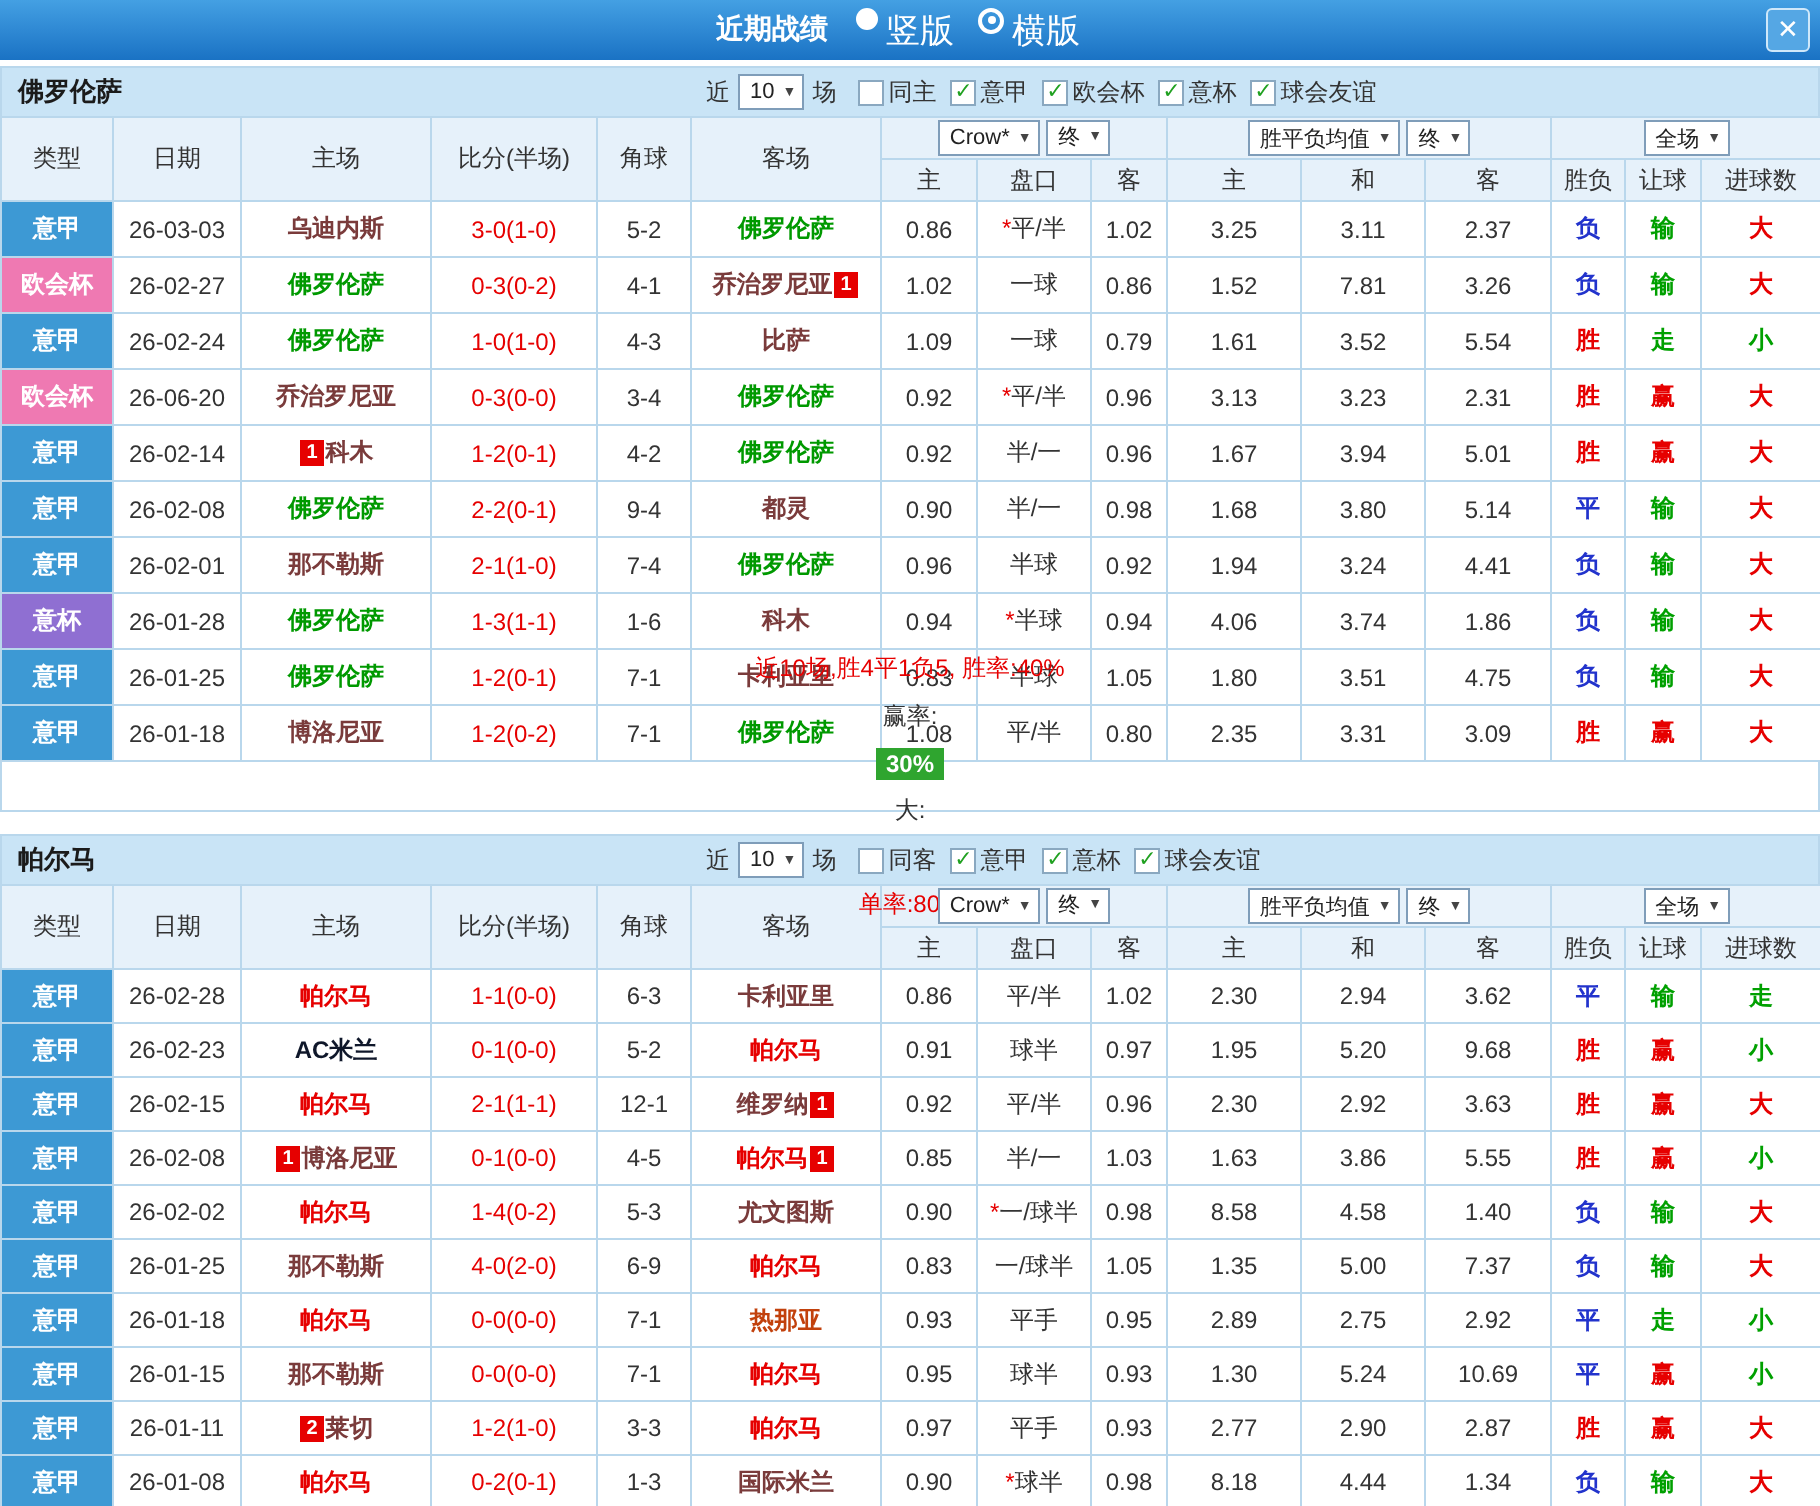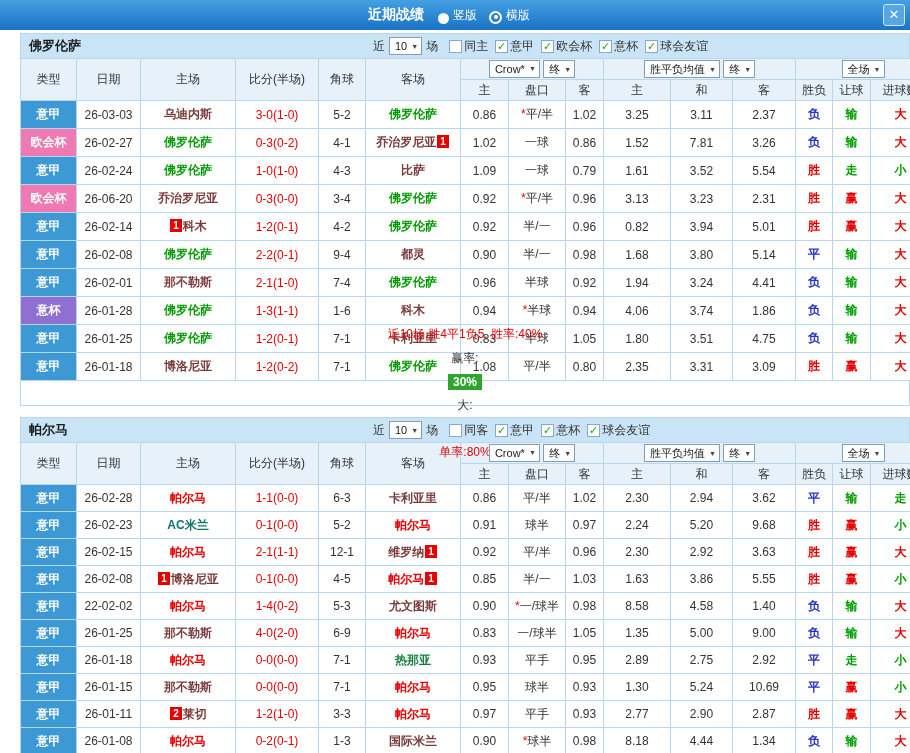--- a/index.html
+++ b/index.html
@@ -12,31 +12,31 @@
   
   .topbar {
     position: relative;
     height: 30px;
     background: linear-gradient(#44a0e3, #1a72c4);
     display: flex;
     align-items: center;
     justify-content: center;
   }
   .tb-title { color:#fff; font-weight:bold; font-size:14px; margin-right:14px; }
-  .radio-lab { display:inline-flex; align-items:flex-end; gap:4px; color:#fff; font-size:12px; margin-right:12px; cursor:pointer; }
+  .radio-lab { display:inline-flex; align-items:flex-start; gap:4px; color:#fff; font-size:17px; margin-right:12px; cursor:pointer; }
   .radio { width:11px; height:11px; border-radius:50%; background:#fff; display:inline-block; position:relative; }
   .radio.checked { background:transparent; border:2px solid #fff; width:13px; height:13px; }
   .radio.checked::after { content:""; position:absolute; left:2.5px; top:2.5px; width:4px; height:4px; border-radius:50%; background:#fff; }
   .close-btn {
     position:absolute; right:5px; top:4px; width:22px; height:22px;
     background:#55a7e4; border:1px solid #cfe8fa; border-radius:3px;
     color:#fff; font-weight:bold; font-size:13px; text-align:center; line-height:20px; cursor:pointer;
   }
   
-  .section { margin-top:3px;padding-left:20px; }
+  .section { margin-top:3px; }
   .sec-head {
     position:relative; height:25px; background:#c9e4f6;
     display:flex; align-items:center; border:1px solid #b9d7ec; border-bottom:none;
   }
   .sec-title { font-weight:bold; font-size:13px; color:#1b1b1b; margin-left:8px; }
   .filters { position:absolute; left:352px; display:flex; align-items:center; gap:4px; font-size:12px; white-space:nowrap; }
   .chk { display:inline-flex; align-items:center; gap:2px; margin-left:7px; cursor:pointer; }
   .box {
     width:13px; height:13px; background:#fff; border:1px solid #8aa8c0;
     display:inline-flex; align-items:center; justify-content:center;
@@ -265,21 +265,21 @@
         <tr>
           <td class="type" style="background:#3d99d4">意甲</td>
           <td class="date">26-02-14</td>
           <td class="team" style="color:#7a3b3b"><span class="rbadge">1</span>科木</td>
           <td class="score">1-2(0-1)</td>
           <td class="corner">4-2</td>
           <td class="team" style="color:#009900">佛罗伦萨</td>
           <td class="odd">0.92</td>
           <td class="odd">半/一</td>
           <td class="odd">0.96</td>
-          <td class="odd">0.82</td>
+          <td class="odd">1.67</td>
           <td class="odd">3.94</td>
           <td class="odd">5.01</td>
           <td class="mark" style="color:#e60000">胜</td>
           <td class="mark" style="color:#e60000">赢</td>
           <td class="mark" style="color:#e60000">大</td>
         </tr>
         <tr>
           <td class="type" style="background:#3d99d4">意甲</td>
           <td class="date">26-02-08</td>
           <td class="team" style="color:#009900">佛罗伦萨</td>
@@ -489,28 +489,28 @@
           <td class="odd">2.30</td>
           <td class="odd">2.94</td>
           <td class="odd">3.62</td>
           <td class="mark" style="color:#2233cc">平</td>
           <td class="mark" style="color:#00a000">输</td>
           <td class="mark" style="color:#00a000">走</td>
         </tr>
         <tr>
           <td class="type" style="background:#3d99d4">意甲</td>
           <td class="date">26-02-23</td>
-          <td class="team" style="color:#0f766e">AC米兰</td>
+          <td class="team" style="color:#0f172a">AC米兰</td>
           <td class="score">0-1(0-0)</td>
           <td class="corner">5-2</td>
           <td class="team" style="color:#e60000">帕尔马</td>
           <td class="odd">0.91</td>
           <td class="odd">球半</td>
           <td class="odd">0.97</td>
-          <td class="odd">2.24</td>
+          <td class="odd">1.95</td>
           <td class="odd">5.20</td>
           <td class="odd">9.68</td>
           <td class="mark" style="color:#e60000">胜</td>
           <td class="mark" style="color:#e60000">赢</td>
           <td class="mark" style="color:#00a000">小</td>
         </tr>
         <tr>
           <td class="type" style="background:#3d99d4">意甲</td>
           <td class="date">26-02-15</td>
           <td class="team" style="color:#e60000">帕尔马</td>
@@ -539,21 +539,21 @@
           <td class="odd">1.03</td>
           <td class="odd">1.63</td>
           <td class="odd">3.86</td>
           <td class="odd">5.55</td>
           <td class="mark" style="color:#e60000">胜</td>
           <td class="mark" style="color:#e60000">赢</td>
           <td class="mark" style="color:#00a000">小</td>
         </tr>
         <tr>
           <td class="type" style="background:#3d99d4">意甲</td>
-          <td class="date">22-02-02</td>
+          <td class="date">26-02-02</td>
           <td class="team" style="color:#e60000">帕尔马</td>
           <td class="score">1-4(0-2)</td>
           <td class="corner">5-3</td>
           <td class="team" style="color:#7a3b3b">尤文图斯</td>
           <td class="odd">0.90</td>
           <td class="odd"><span class="star">*</span>一/球半</td>
           <td class="odd">0.98</td>
           <td class="odd">8.58</td>
           <td class="odd">4.58</td>
           <td class="odd">1.40</td>
@@ -566,32 +566,32 @@
           <td class="date">26-01-25</td>
           <td class="team" style="color:#7a3b3b">那不勒斯</td>
           <td class="score">4-0(2-0)</td>
           <td class="corner">6-9</td>
           <td class="team" style="color:#e60000">帕尔马</td>
           <td class="odd">0.83</td>
           <td class="odd">一/球半</td>
           <td class="odd">1.05</td>
           <td class="odd">1.35</td>
           <td class="odd">5.00</td>
-          <td class="odd">9.00</td>
+          <td class="odd">7.37</td>
           <td class="mark" style="color:#2233cc">负</td>
           <td class="mark" style="color:#00a000">输</td>
           <td class="mark" style="color:#e60000">大</td>
         </tr>
         <tr>
           <td class="type" style="background:#3d99d4">意甲</td>
           <td class="date">26-01-18</td>
           <td class="team" style="color:#e60000">帕尔马</td>
           <td class="score">0-0(0-0)</td>
           <td class="corner">7-1</td>
-          <td class="team" style="color:#15803d">热那亚</td>
+          <td class="team" style="color:#c2410c">热那亚</td>
           <td class="odd">0.93</td>
           <td class="odd">平手</td>
           <td class="odd">0.95</td>
           <td class="odd">2.89</td>
           <td class="odd">2.75</td>
           <td class="odd">2.92</td>
           <td class="mark" style="color:#2233cc">平</td>
           <td class="mark" style="color:#00a000">走</td>
           <td class="mark" style="color:#00a000">小</td>
         </tr>

